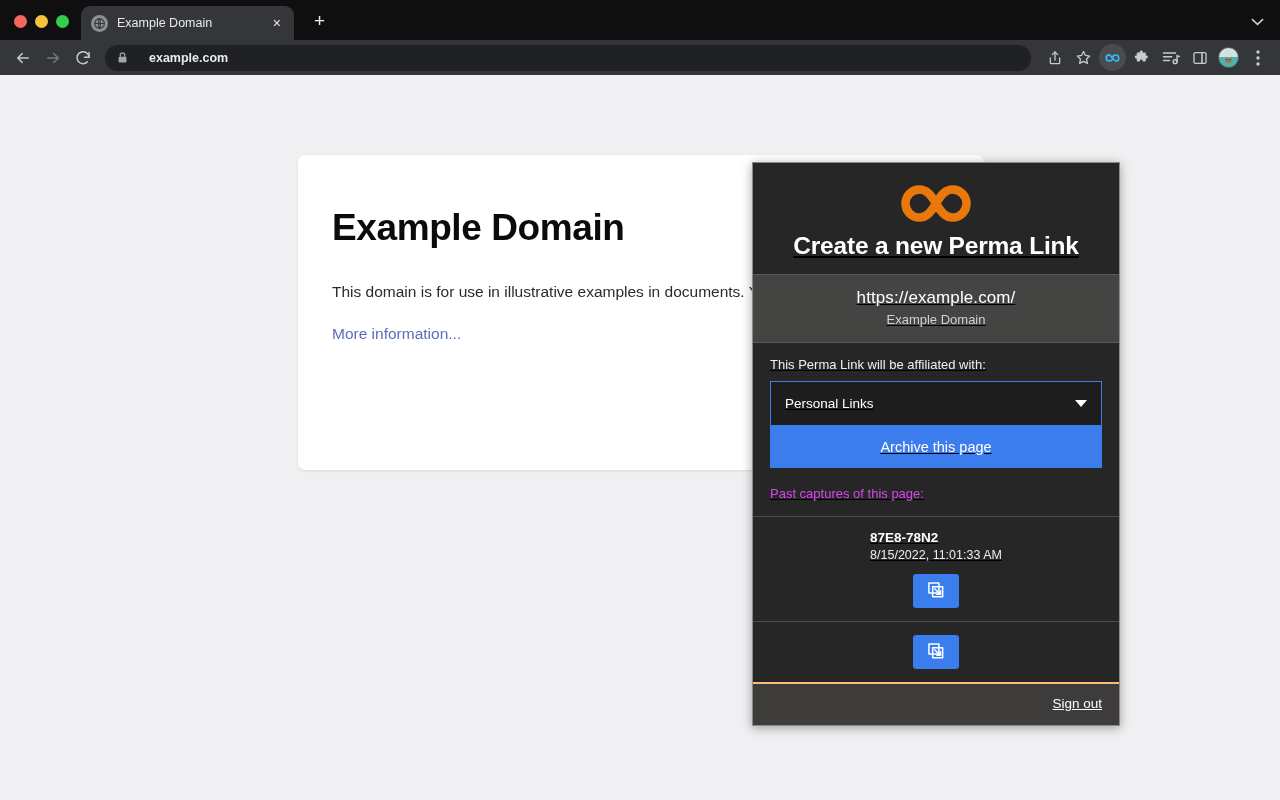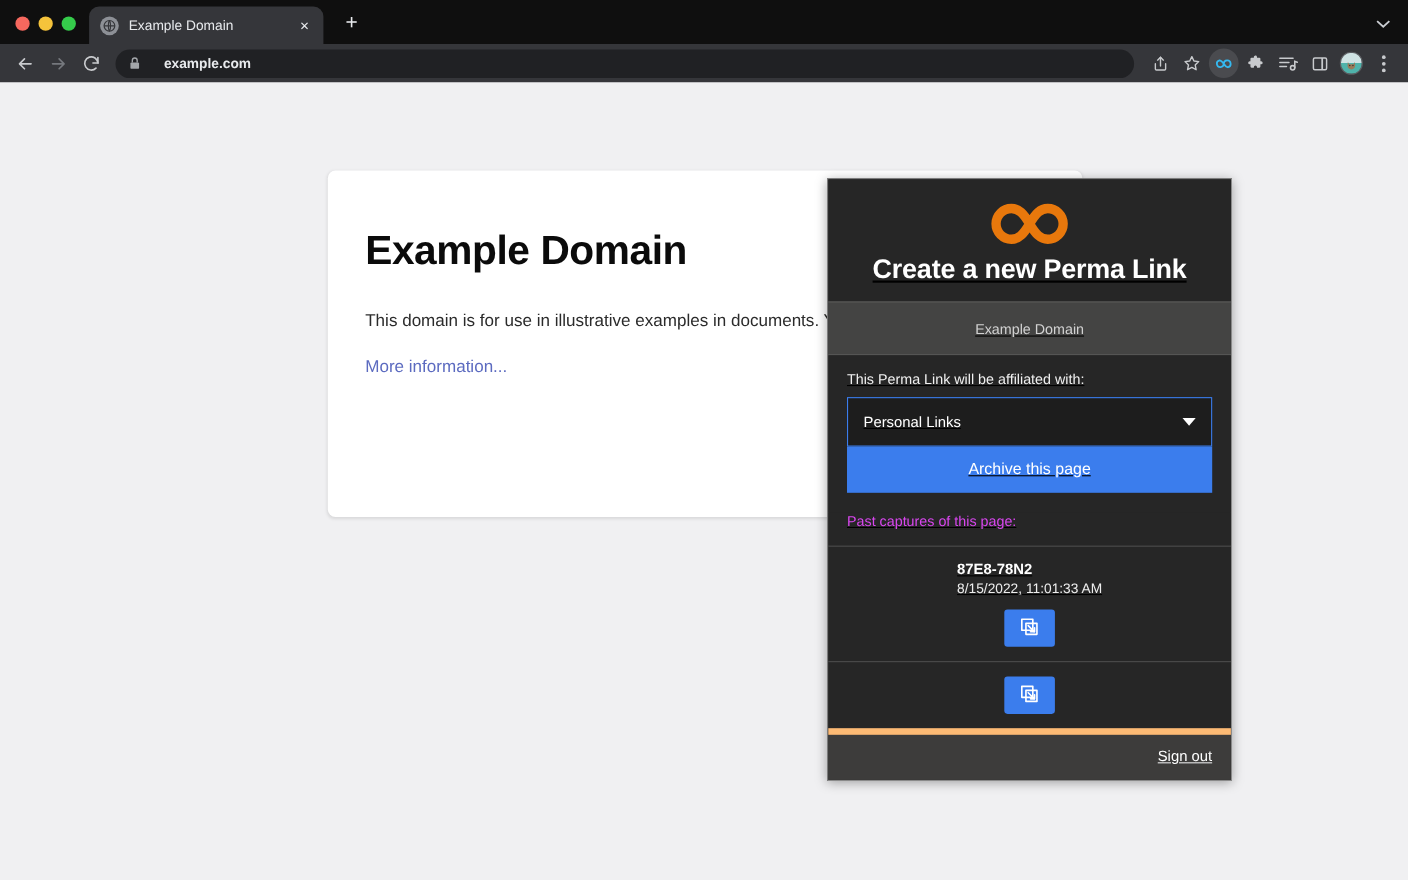--- a/index.html
+++ b/index.html
@@ -178,21 +178,21 @@
   .capture-id { color: #ffffff; font-size: 13.5px; font-weight: bold; }
   .capture-date { color: #ededed; font-size: 12.5px; margin-top: 3px; }
   .capture-btn {
     width: 46px; height: 34px; background: #3b7ded;
     border: none; border-radius: 3px; flex: 0 0 auto;
     display: flex; align-items: center; justify-content: center;
     cursor: pointer;
   }
   .popup-footer {
     background: #3d3c3b;
-    border-top: 6px solid #fdba74;
+    border-top: 2px solid #fdba74;
     padding: 12px 17px 14px;
     display: flex; justify-content: flex-end;
   }
   .signout {
     color: #ffffff; font-size: 13.5px;
     text-decoration: underline; cursor: pointer;
   }
 </style>
 </head>
 <body>
@@ -319,20 +319,21 @@
       <div class="popup-header">
         <div class="logo-infinity">
           <svg width="82" height="45" viewBox="0 0 82 45" fill="none" stroke="#e8780c" stroke-width="8.5">
             <path d="M41 22.5C35.5 13.2 31.2 8.5 24.5 8.5a14 14 0 100 28c6.7 0 11-4.7 16.5-14zm0 0c5.5 9.3 9.8 14 16.5 14a14 14 0 100-28c-6.7 0-11 4.7-16.5 14z"></path>
           </svg>
         </div>
         <div class="popup-title">Create a new Perma Link</div>
       </div>
 
       <div class="popup-urlband">
+        <div class="popup-url">https://example.com/</div>
         <div class="popup-pagetitle">Example Domain</div>
       </div>
 
       <div class="popup-affiliate">
         <div class="affiliate-label">This Perma Link will be affiliated with:</div>
         <div class="affiliate-select">
           <span class="affiliate-select-value">Personal Links</span>
           <span class="select-chevron"></span>
         </div>
         <button class="archive-btn">Archive this page</button>

